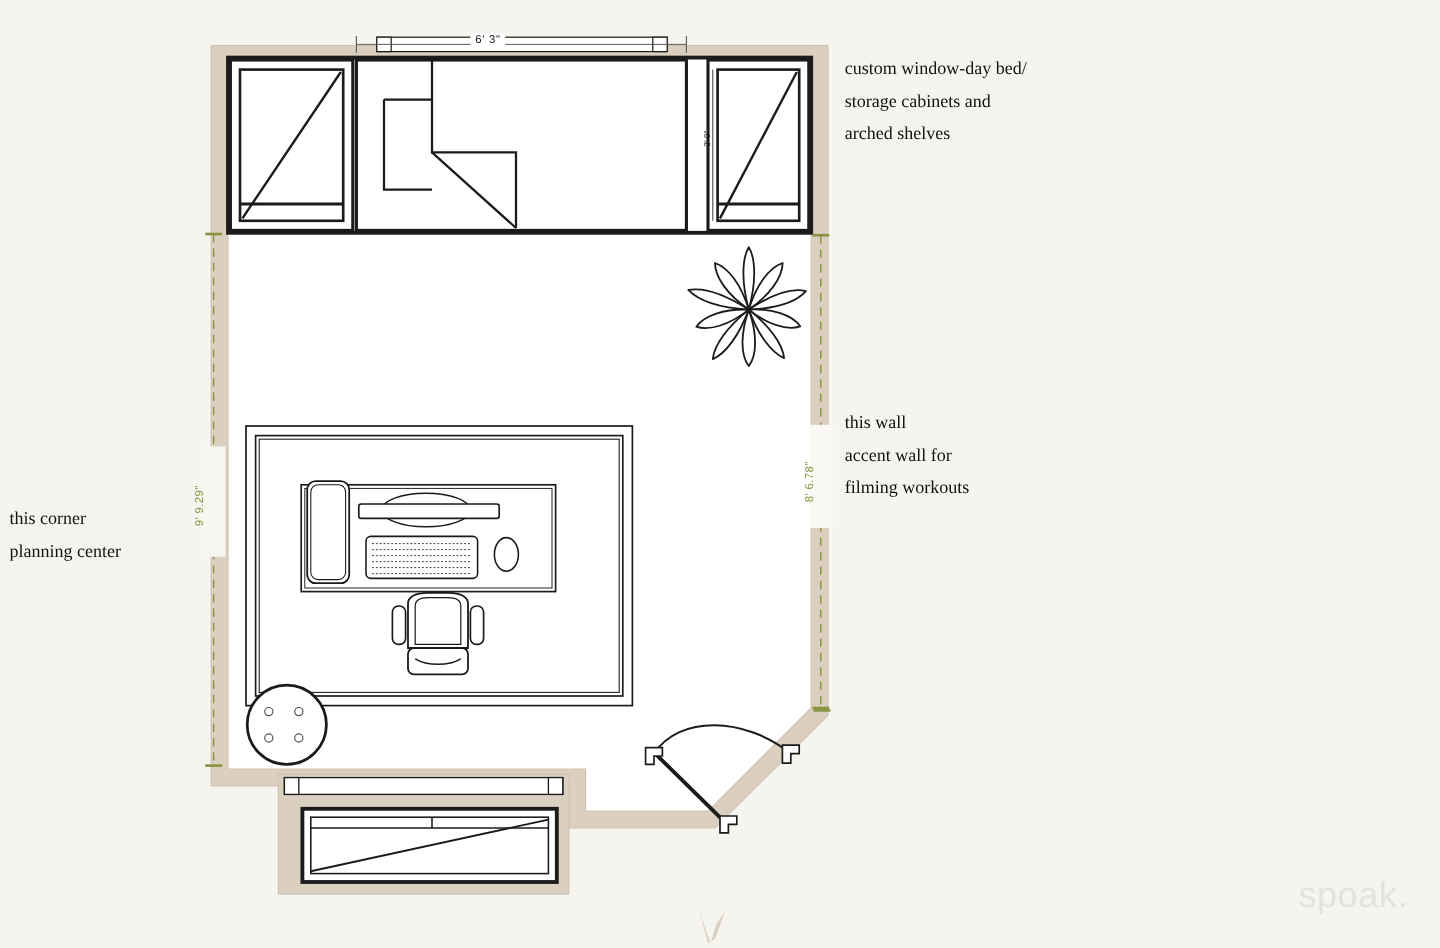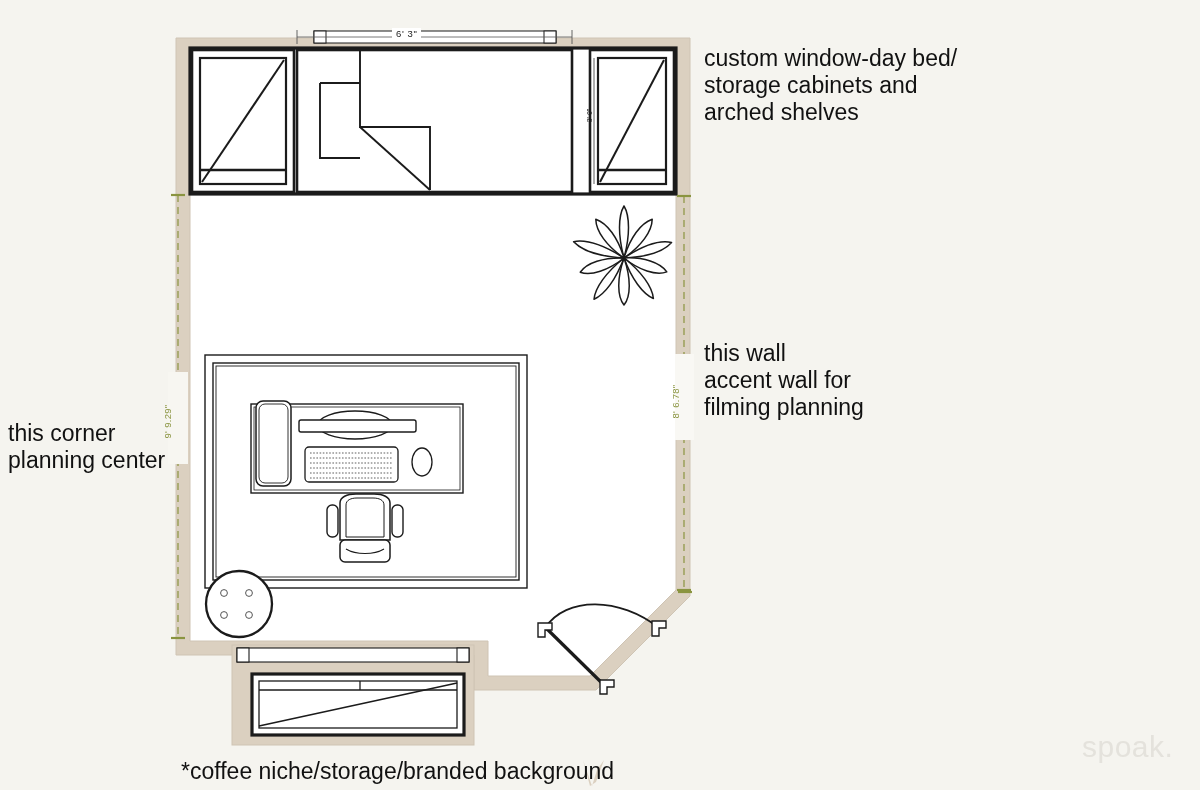--- a/index.html
+++ b/index.html
@@ -17,22 +17,22 @@
     color: #111;
   }
   #plan-root {
     position: absolute;
     inset: 0;
     width: 1200px;
     height: 790px;
   }
   .annotation {
     position: absolute;
-    font-family: Liberation Sans, sans-serif;
-    font-size: 23px;
+    font-family: Liberation Serif, serif;
+    font-size: 15px;
     line-height: 27px;
     color: #111;
     white-space: pre;
   }
   #ann-top-right { left: 704px; top: 45px; }
   #ann-right-mid { left: 704px; top: 340px; }
   #ann-left      { left: 8px;   top: 420px; }
   #ann-bottom    { left: 181px; top: 758px; }
   .dim-label {
     position: absolute;
@@ -290,26 +290,25 @@
     </g>
 
   </svg>
 
   <div class="annotation" id="ann-top-right">custom window-day bed/
 storage cabinets and
 arched shelves</div>
 
   <div class="annotation" id="ann-right-mid">this wall
 accent wall for
-filming planning</div>
+filming workouts</div>
 
   <div class="annotation" id="ann-left">this corner
 planning center</div>
 
-  <div class="annotation" id="ann-bottom">*coffee niche/storage/branded background</div>
 
   <div id="dim-top">6' 3"</div>
 
   <div class="dim-label" id="dim-left">9' 9.29"</div>
 
   <div class="dim-label" id="dim-right">8' 6.78"</div>
 
   <div id="dim-rwin">3' 0"</div>
 
   <div id="watermark">spoak.</div>

